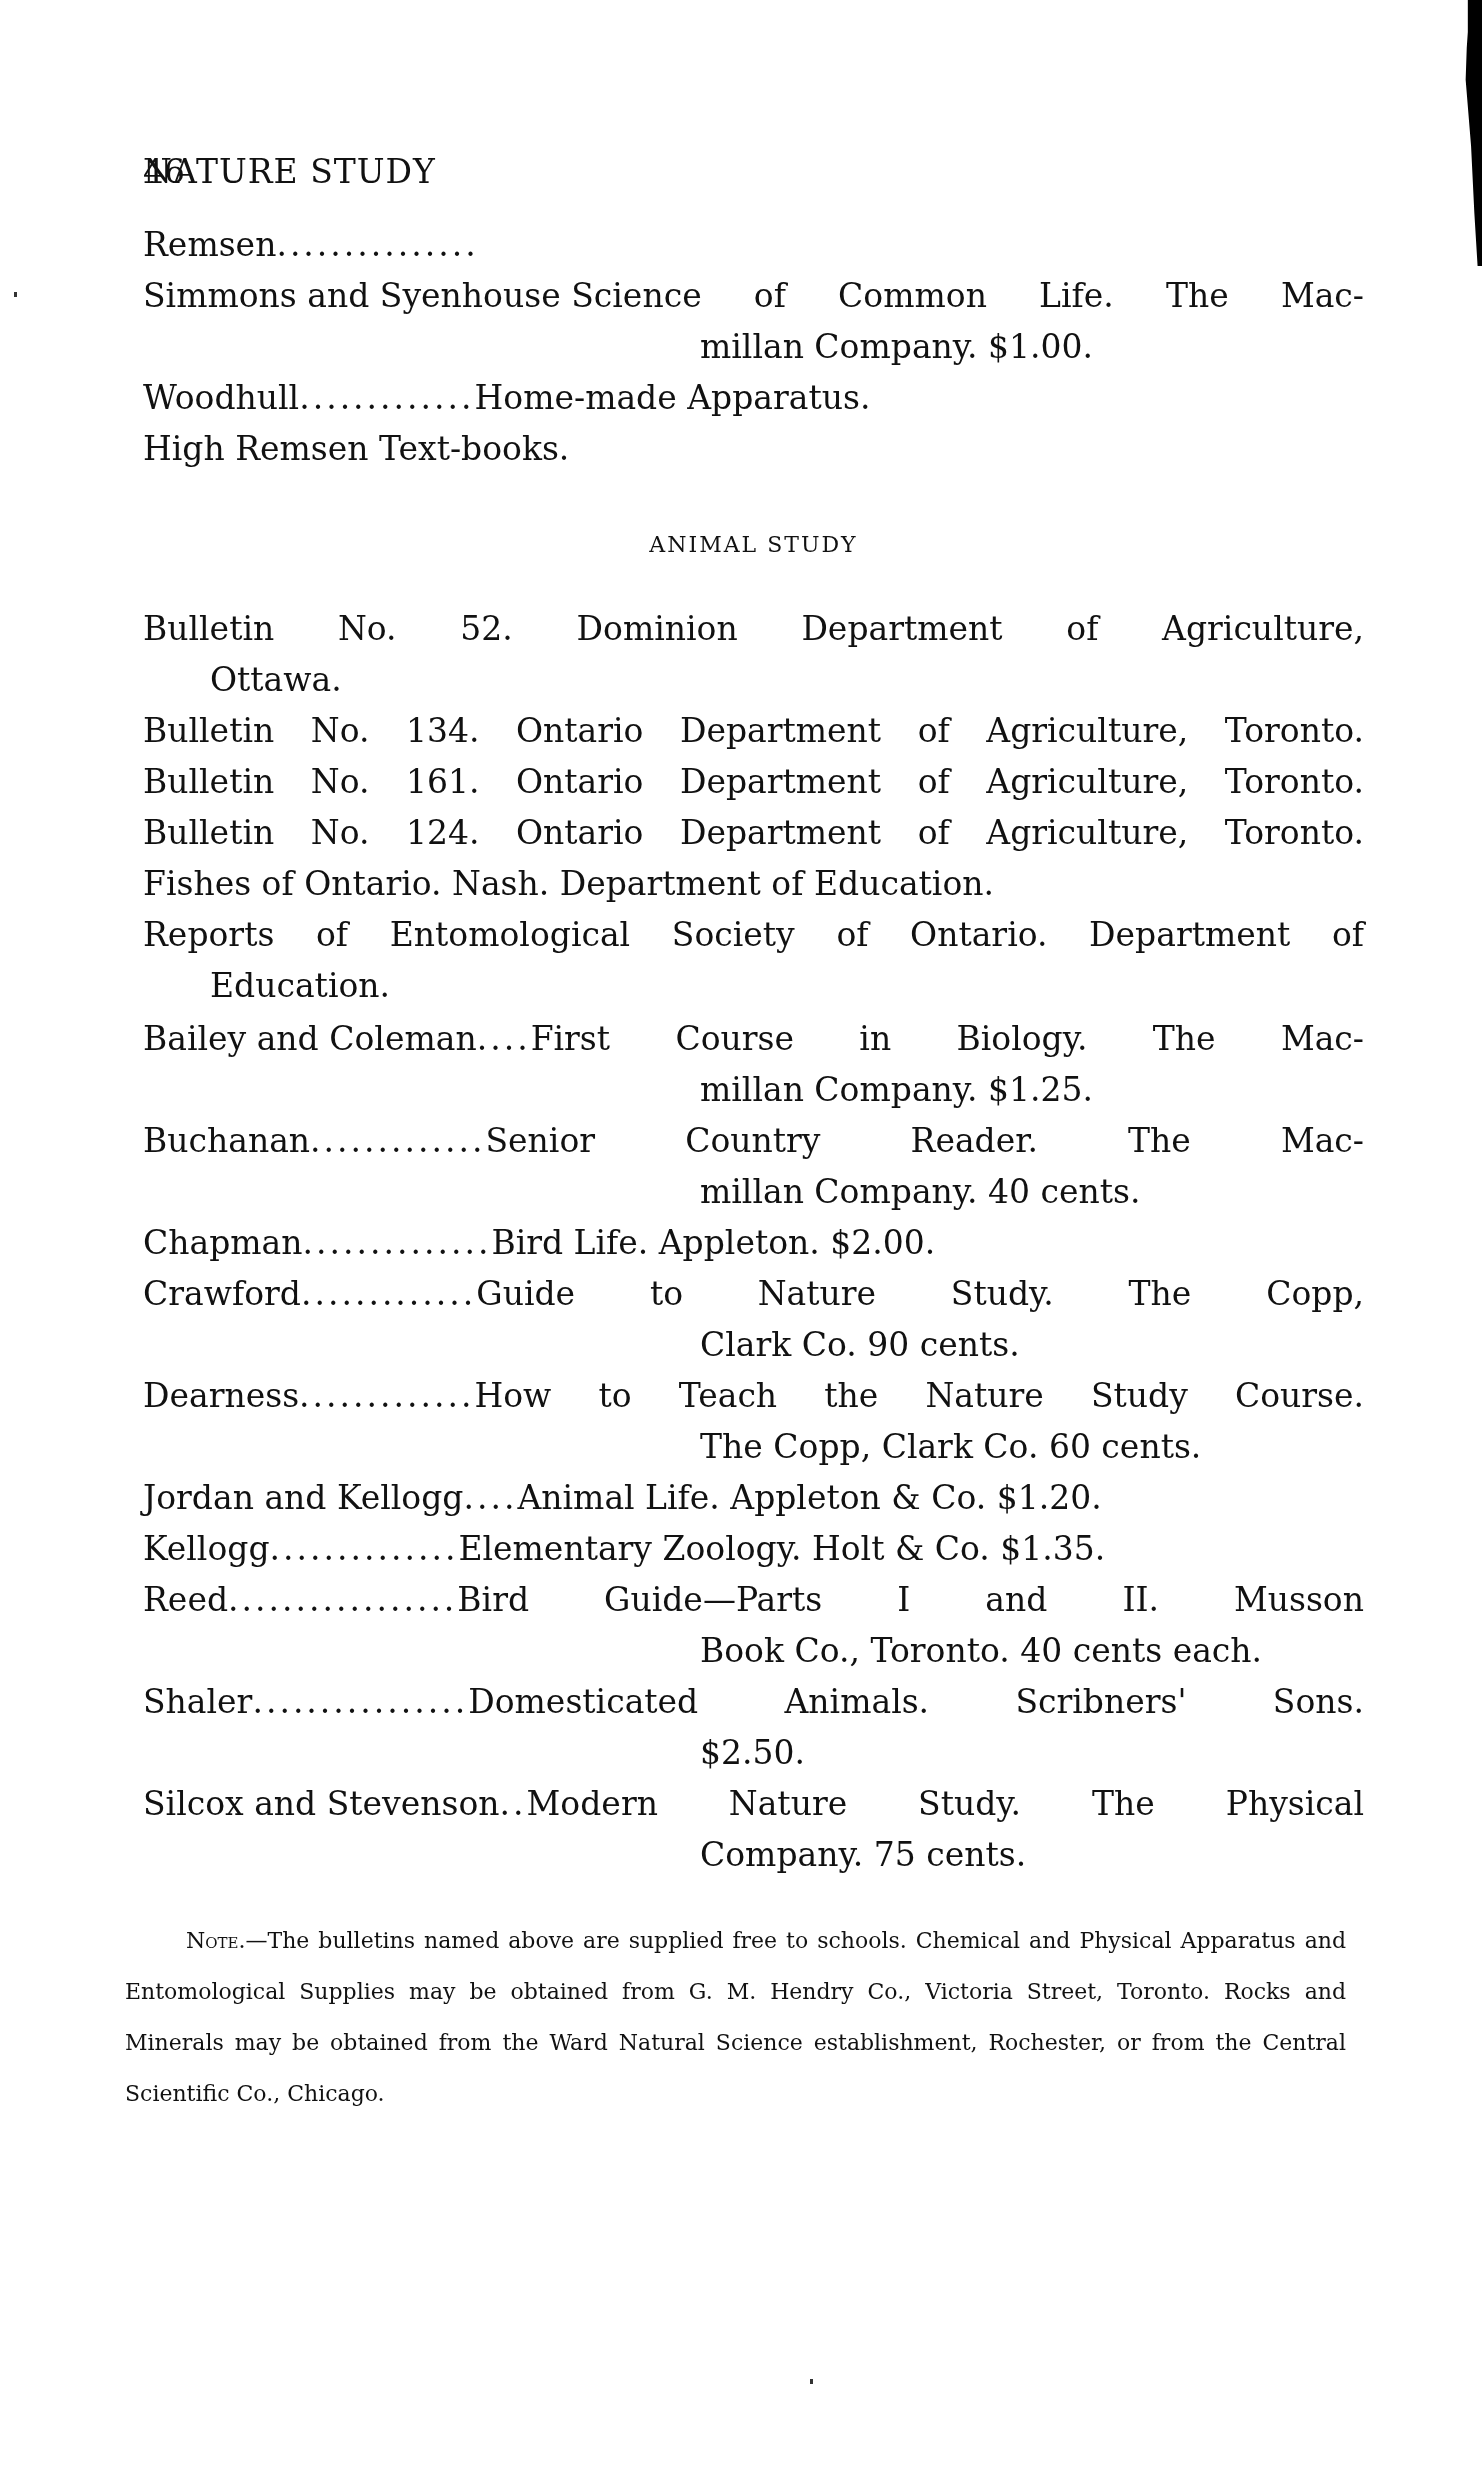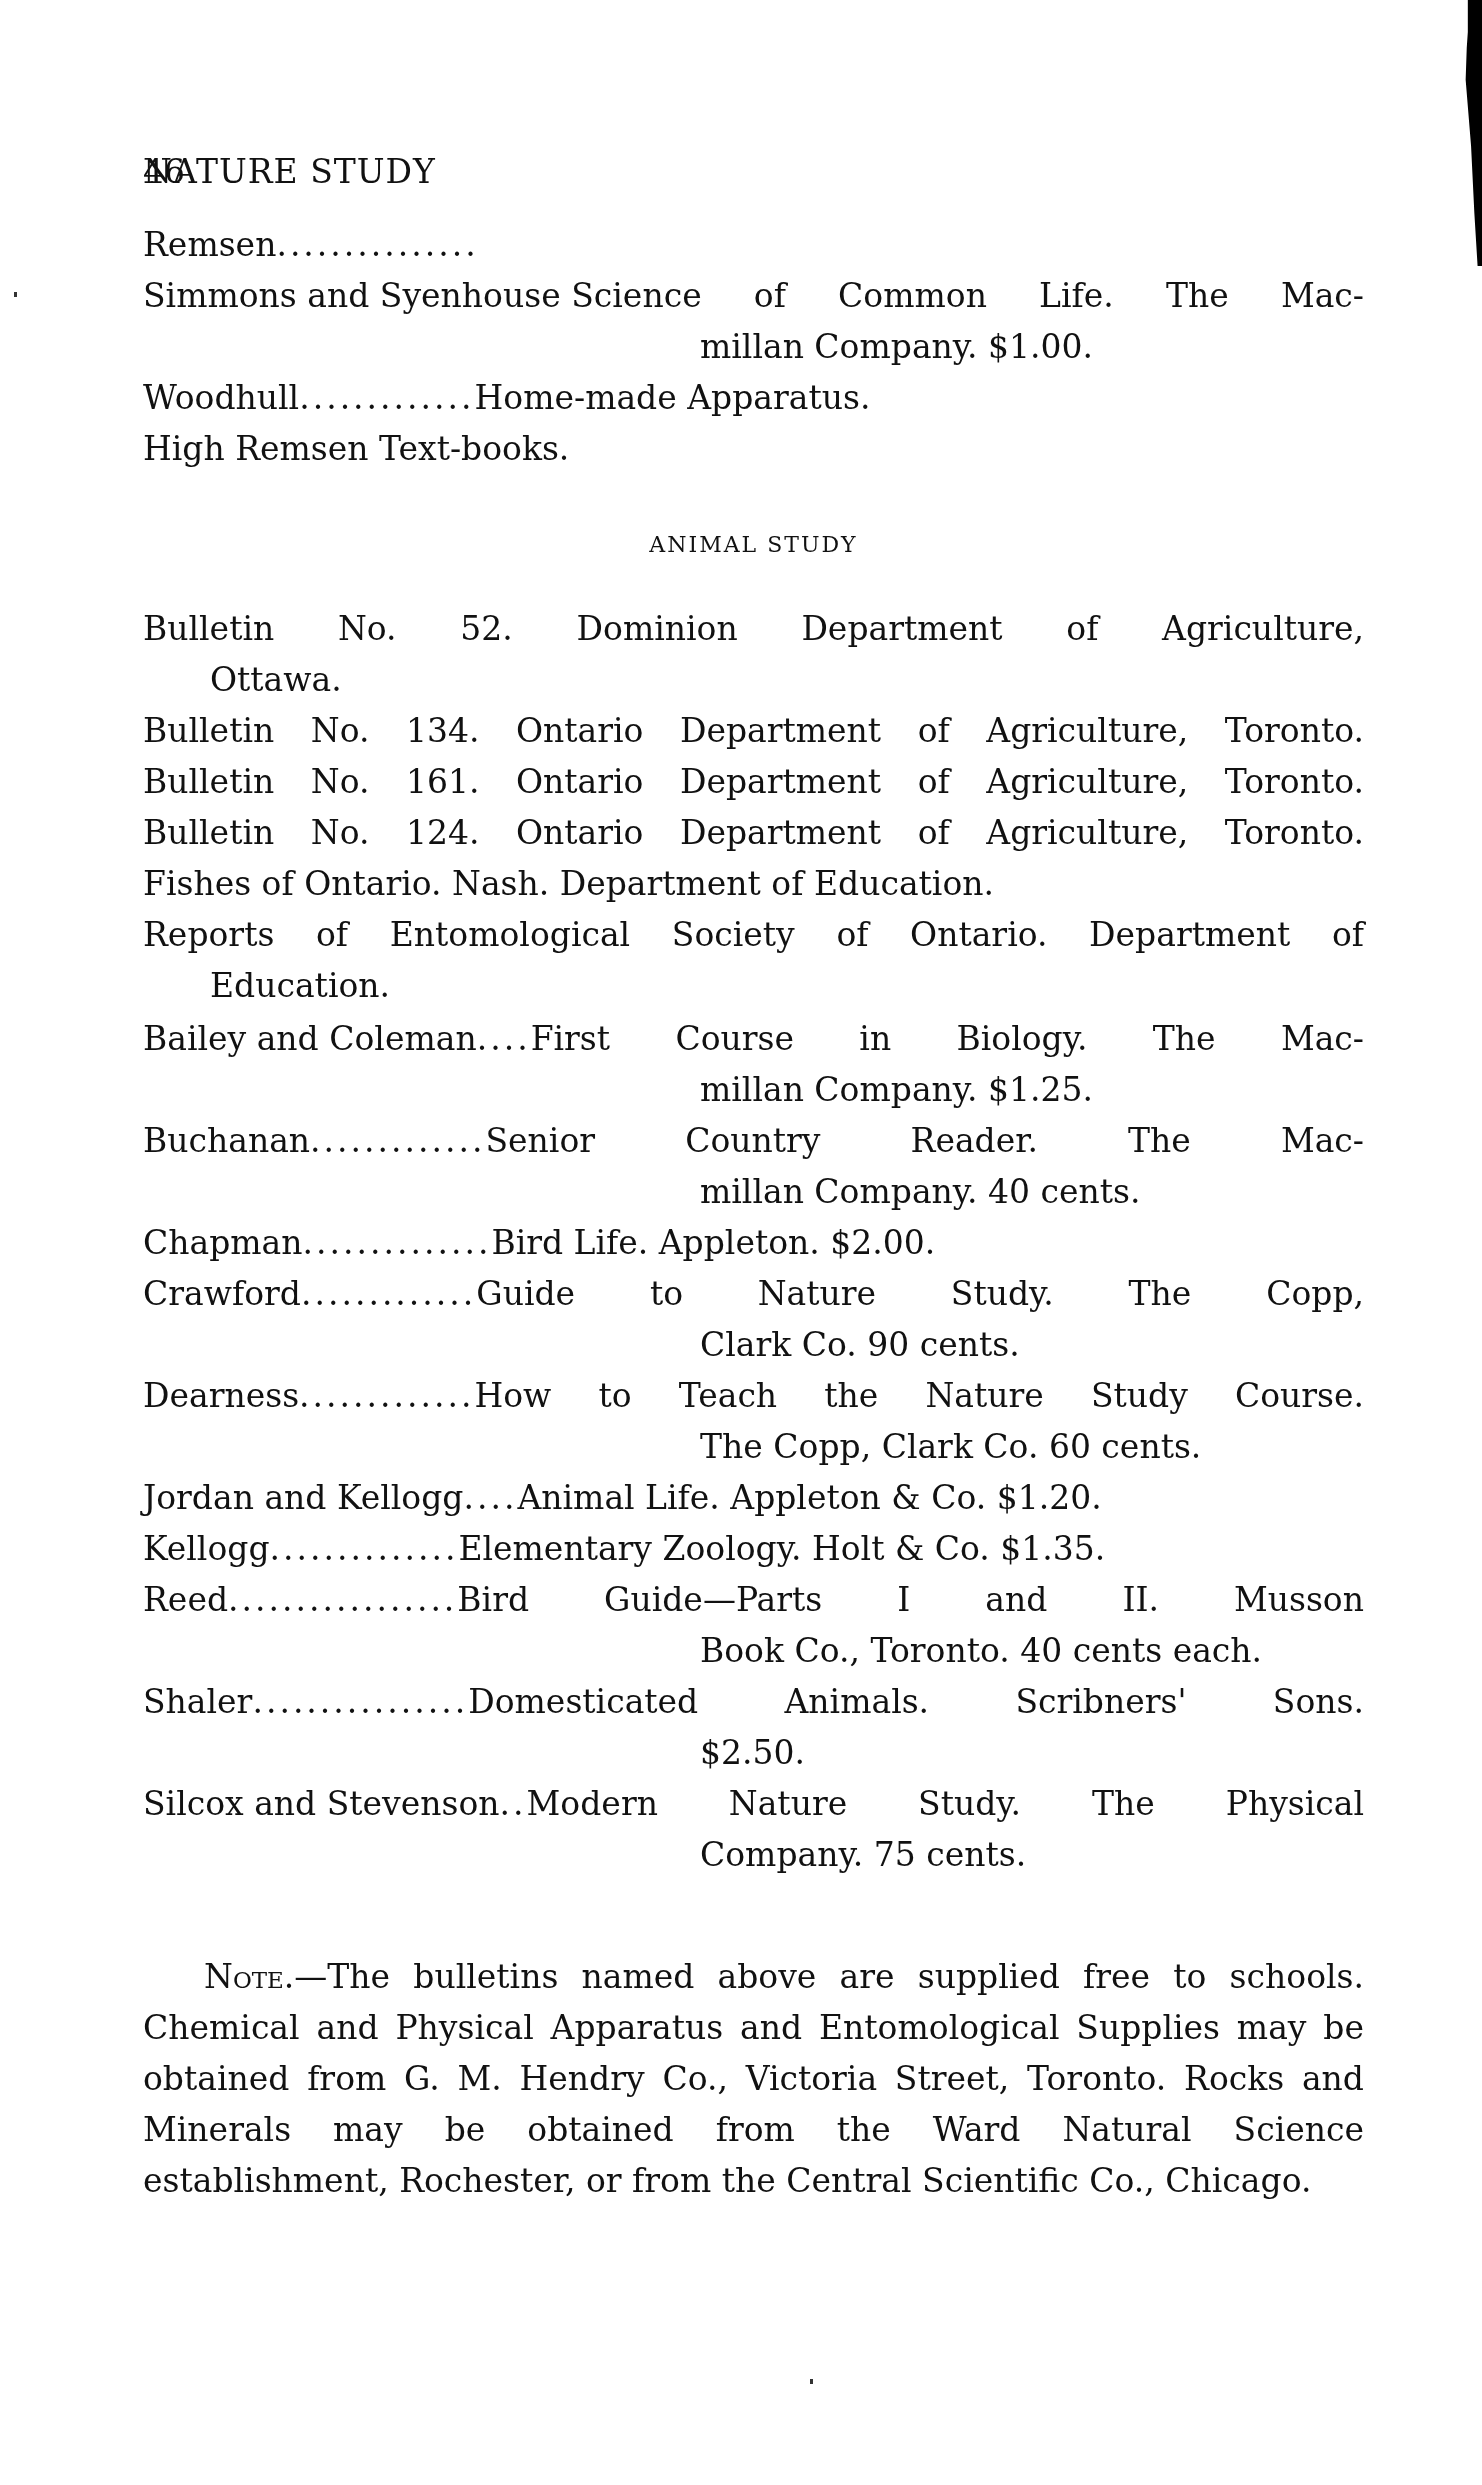--- a/index.html
+++ b/index.html
@@ -14,21 +14,21 @@
   .block { position: absolute; left: 143px; width: 1221px; font-size: 33px; line-height: 51px; }
   .entry { position: relative; }
   .row { display: flex; white-space: nowrap; }
   .author { white-space: nowrap; }
   .leader { flex: 0 0 auto; letter-spacing: 3px; }
   .title { flex: 1 1 auto; white-space: nowrap; overflow: hidden; }
   .cont { padding-left: 557px; white-space: nowrap; }
   .justify { text-align: justify; text-align-last: justify; white-space: normal; }
   .hang { padding-left: 67px; }
   .section-heading { position: absolute; left: 143px; width: 1221px; text-align: center; font-size: 22px; letter-spacing: 2px; }
-  .note { position: absolute; left: 143px; width: 1221px; font-size: 33px; line-height: 51px; text-align: justify; text-indent: 61px; margin-top: 36px; }
+  .note { position: absolute; left: 125px; width: 1221px; font-size: 22px; line-height: 51px; text-align: justify; text-indent: 61px; }
   .smallcaps { font-variant: small-caps; }
   .speck { position: absolute; width: 3px; height: 4.9px; background: #333; }
 </style>
 </head>
 <body>
 
 <div class="page">
   <div class="edge"></div>
   <div class="speck" style="left:13.8px; top:292px;"></div>
   <div class="speck" style="left:810px; top:2379px;"></div>

